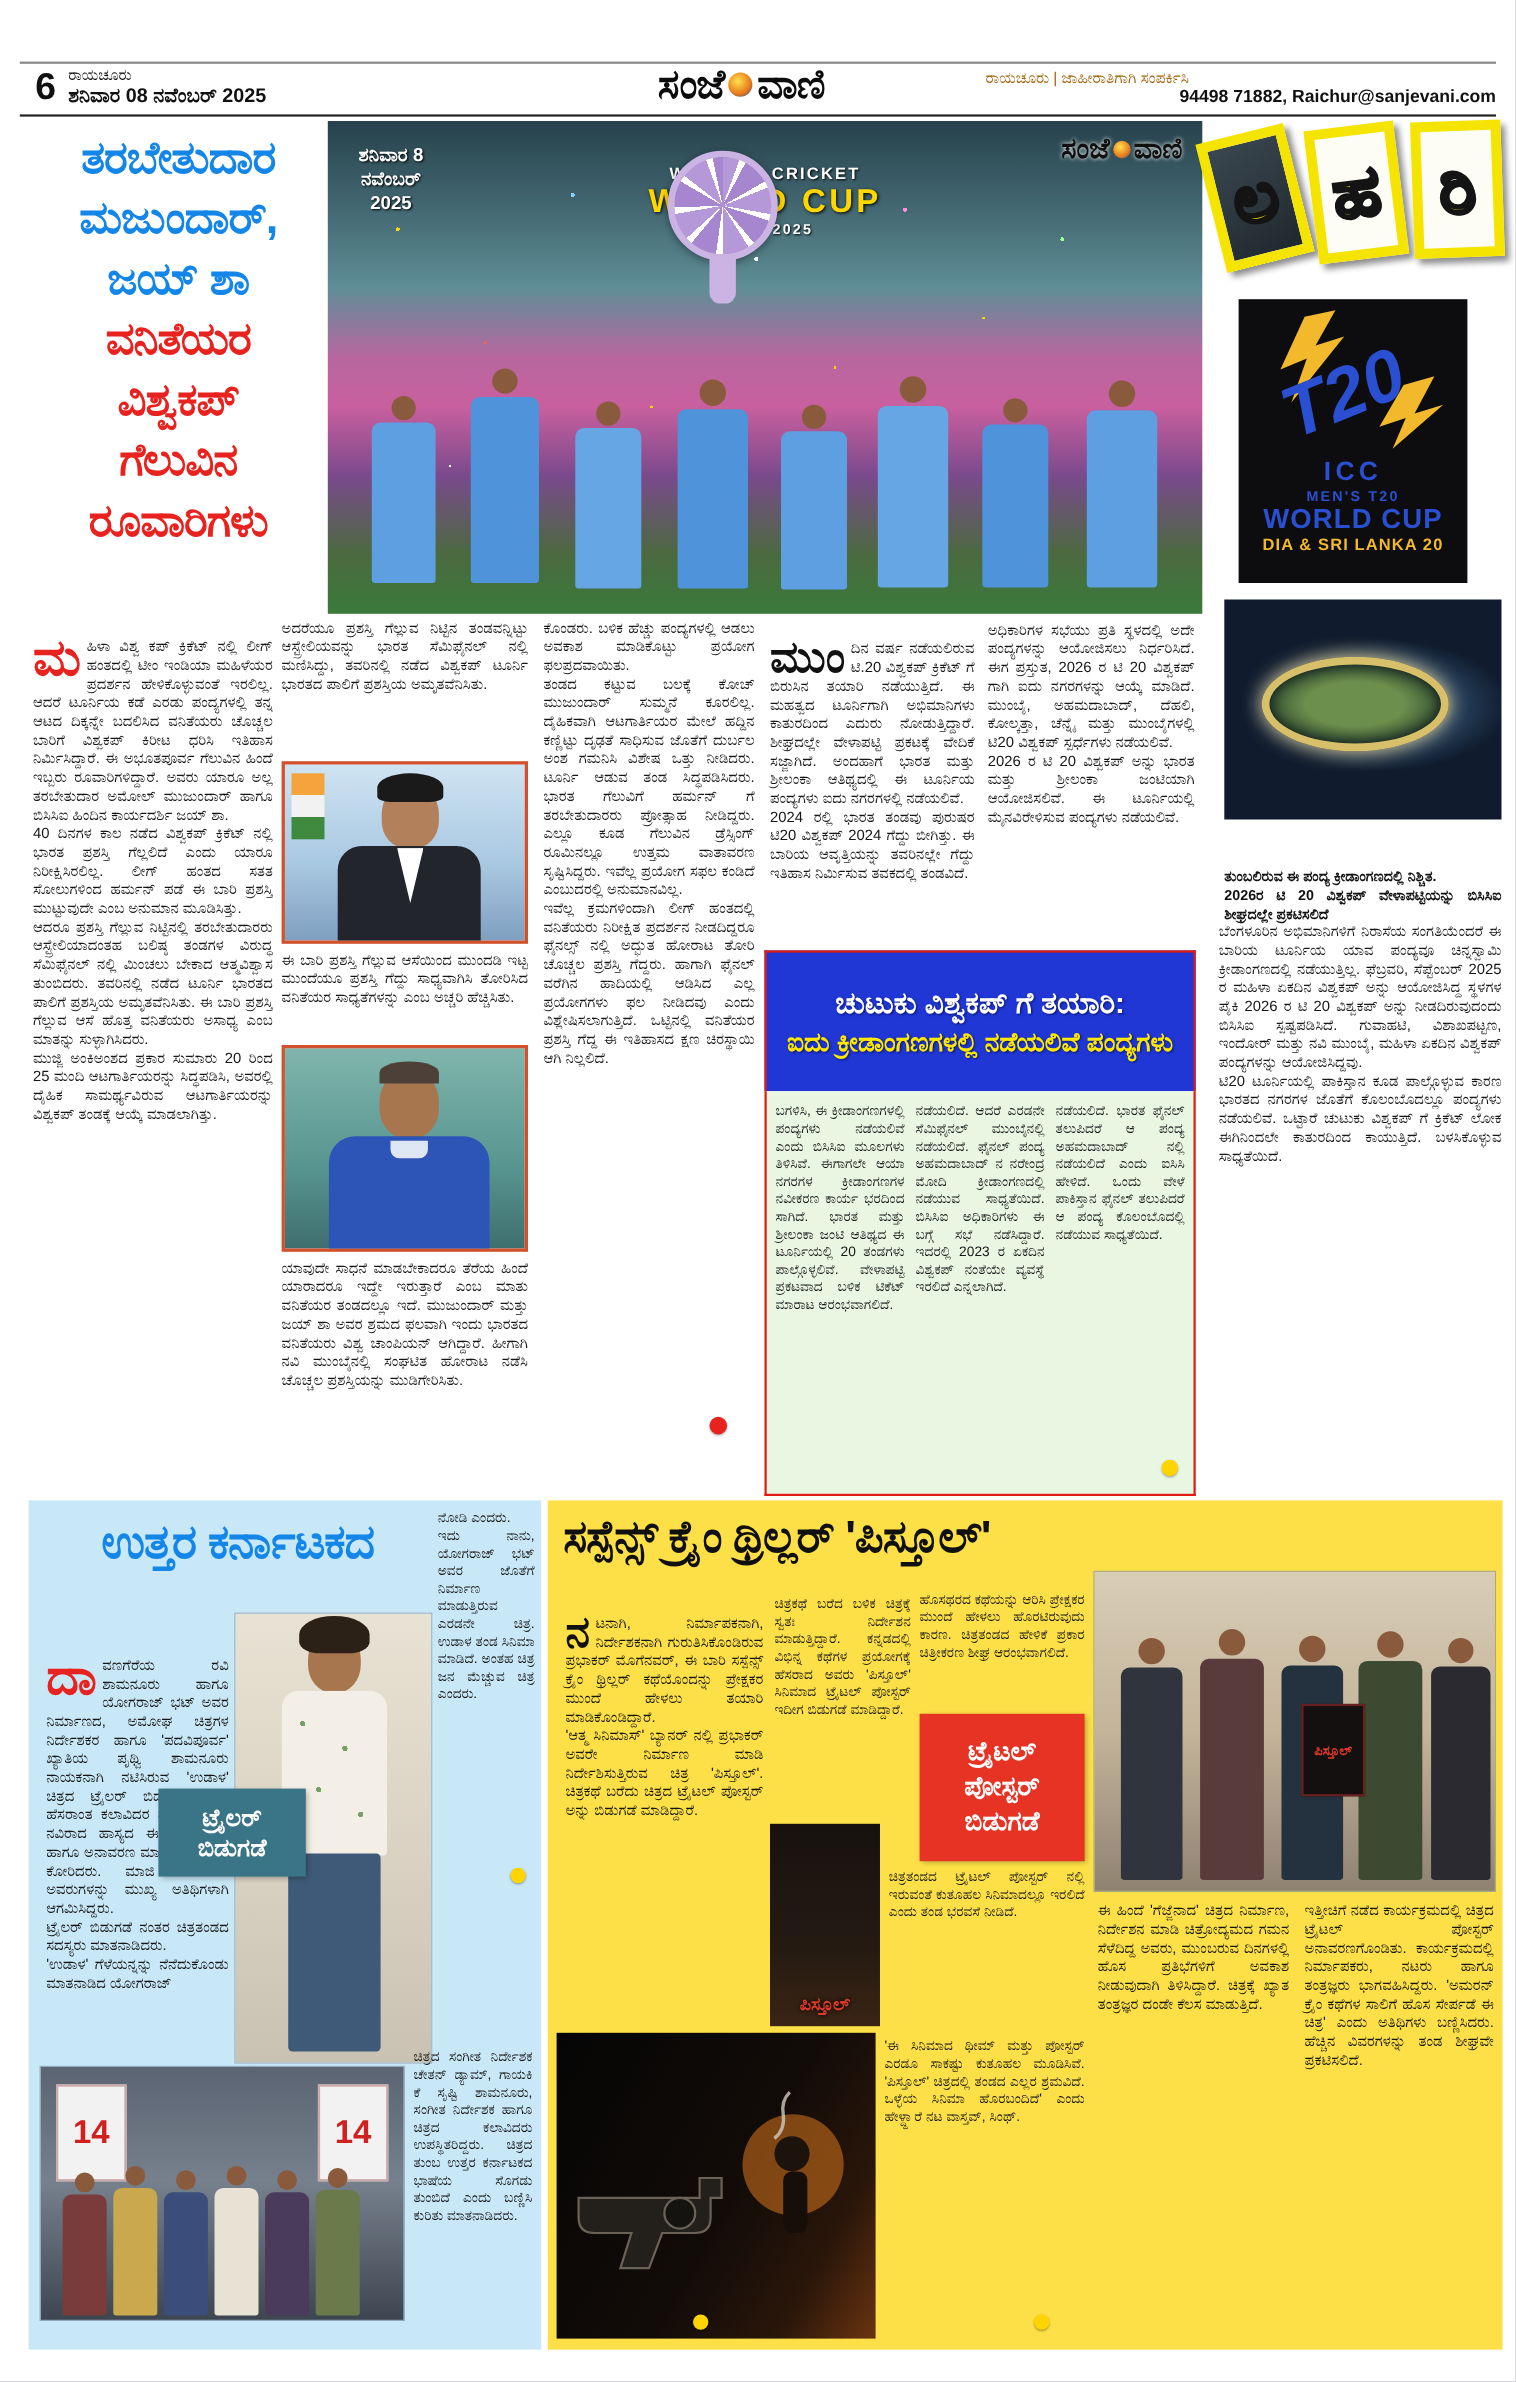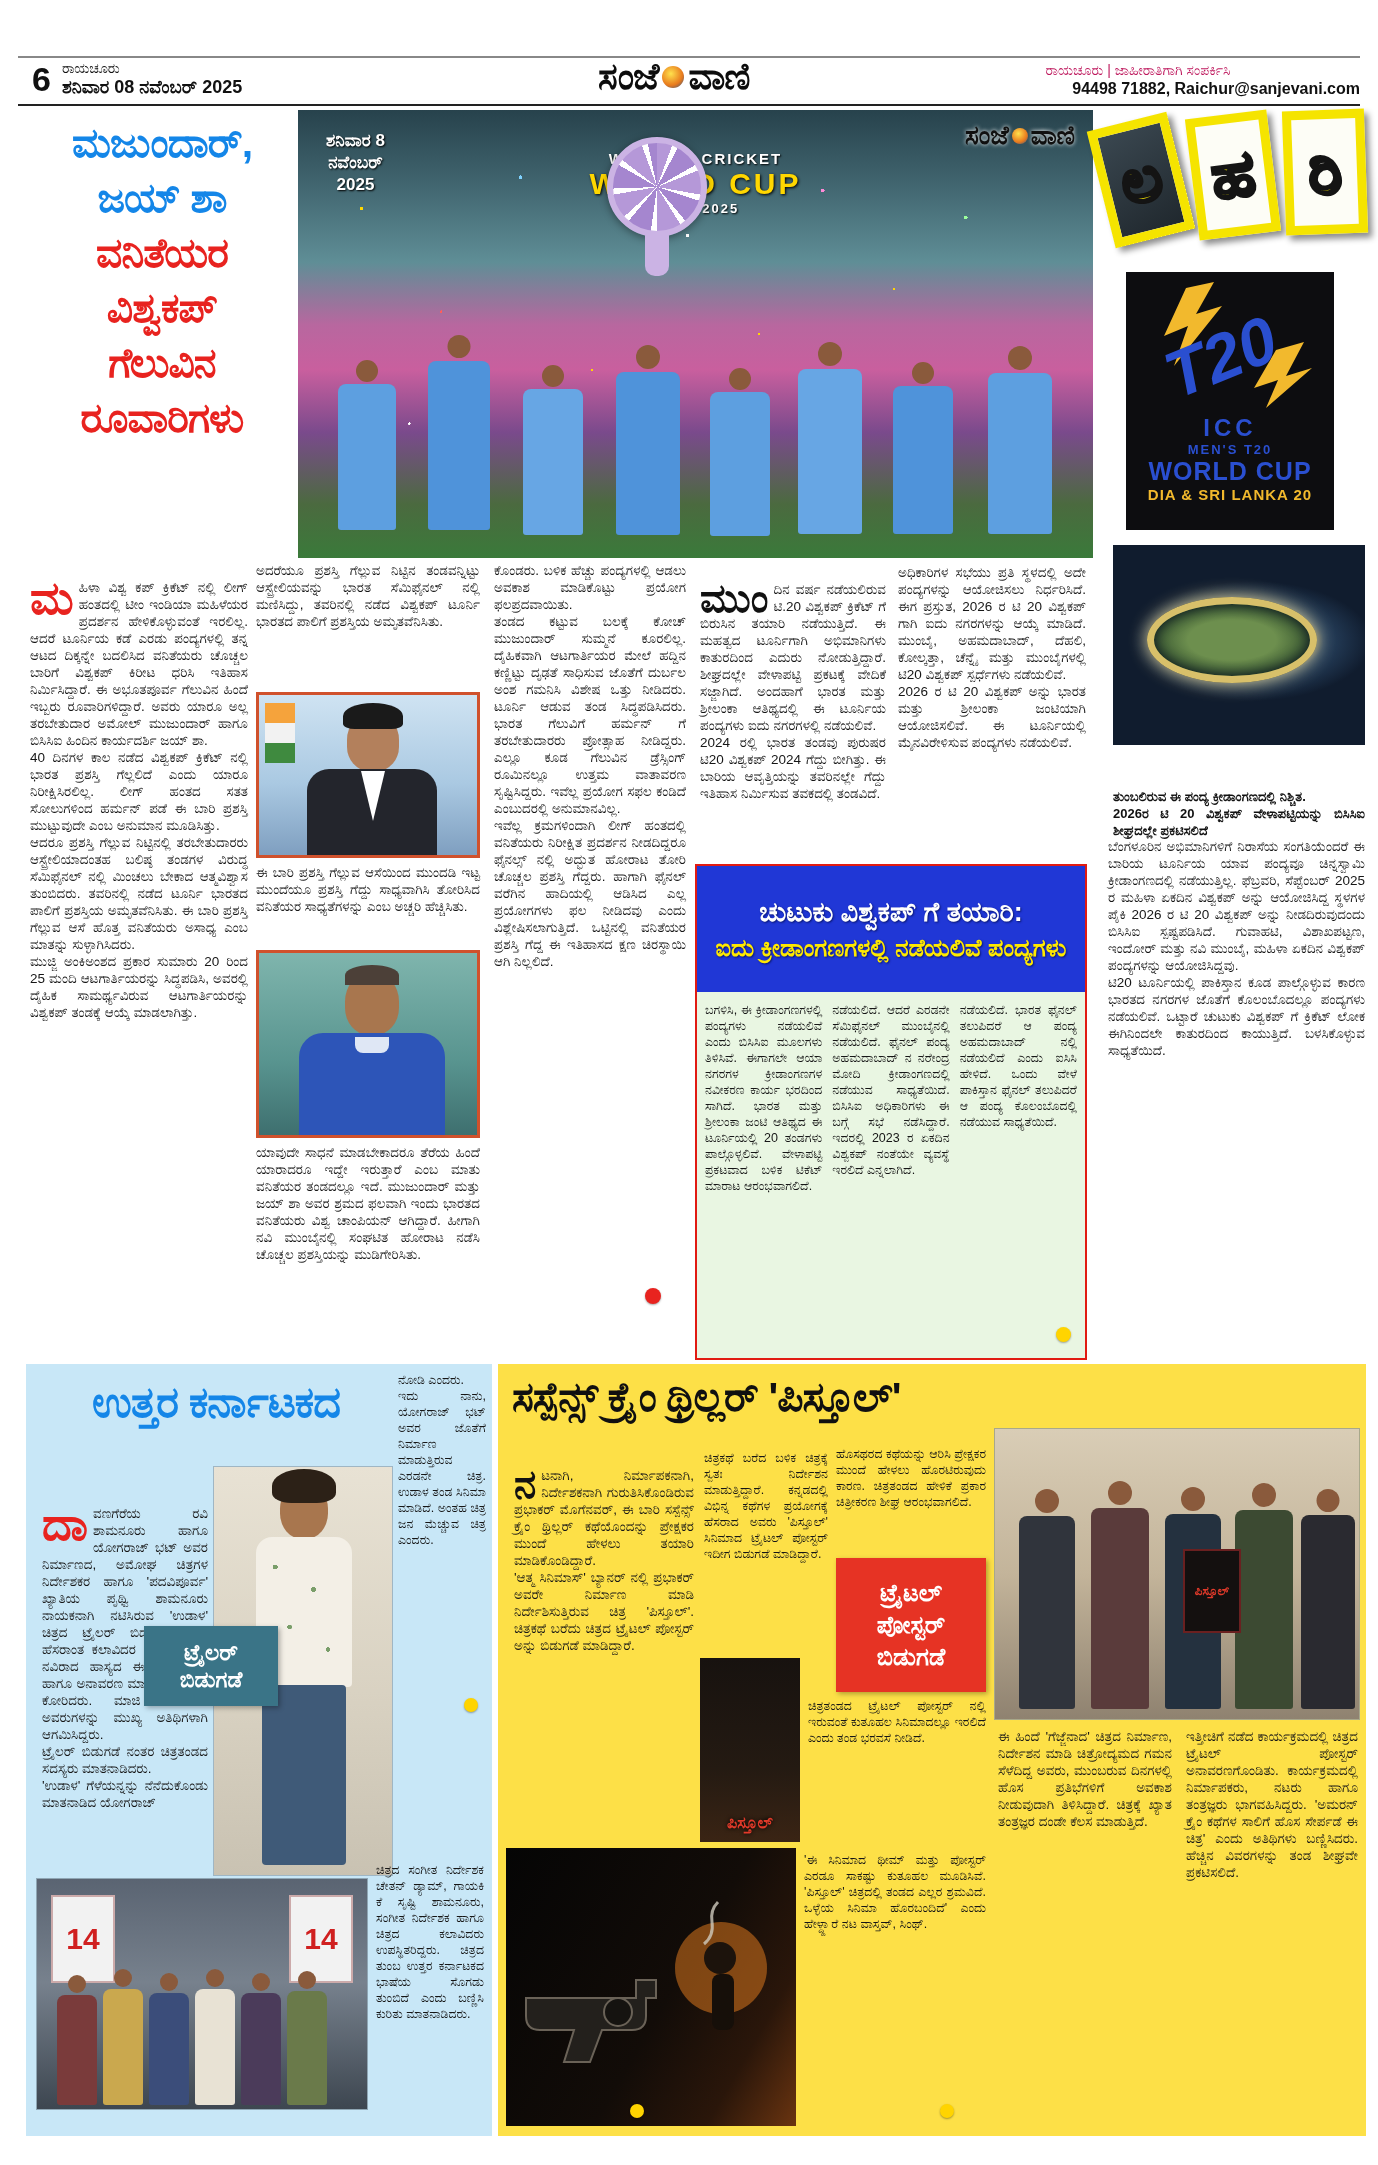--- a/index.html
+++ b/index.html
@@ -34,25 +34,26 @@
   <div class="abs" style="left:32px;top:60px;font-size:34px;font-weight:700;color:#111">6</div>
   <div class="abs" style="left:62px;top:60px;font-size:14px;color:#111">ರಾಯಚೂರು</div>
   <div class="abs" style="left:62px;top:77px;font-size:18px;font-weight:700;color:#111">ಶನಿವಾರ 08 ನವೆಂಬರ್ 2025</div>
 
   <div class="abs" style="left:598px;top:56px;display:flex;align-items:center;gap:4px">
     <span style="font-size:37px;font-weight:700;color:#0c0c0c;letter-spacing:-1px">ಸಂಜೆ</span>
     <span style="display:inline-block;width:22px;height:22px;border-radius:50%;background:radial-gradient(circle at 40% 35%,#ffe14d,#e87a1d 60%,#1d4f8f)"></span>
     <span style="font-size:37px;font-weight:700;color:#0c0c0c;letter-spacing:-1px">ವಾಣಿ</span>
   </div>
 
-  <div class="abs" style="left:928px;top:62px;width:420px;text-align:center;font-size:14px;color:#be185d">ರಾಯಚೂರು |  ಜಾಹೀರಾತಿಗಾಗಿ ಸಂಪರ್ಕಿಸಿ</div>
+  <div class="abs" style="left:896px;top:62px;width:420px;text-align:left;font-size:14px;color:#a16207">ರಾಯಚೂರು |  ಜಾಹೀರಾತಿಗಾಗಿ ಸಂಪರ್ಕಿಸಿ</div>
   <div class="abs" style="left:940px;top:80px;width:420px;text-align:right;font-size:16px;font-weight:700;color:#111">94498 71882, Raichur@sanjevani.com</div>
   <div class="abs rule" style="left:18px;top:104px;width:1342px;height:2px"></div>
 
   <div class="abs" style="left:26px;top:116px;width:272px">
+    <div class="hl-lead hl-blue">ತರಬೇತುದಾರ</div>
     <div class="hl-lead hl-blue">ಮಜುಂದಾರ್,</div>
     <div class="hl-lead hl-blue">ಜಯ್ ಶಾ</div>
     <div class="hl-lead hl-red">ವನಿತೆಯರ</div>
     <div class="hl-lead hl-red">ವಿಶ್ವಕಪ್</div>
     <div class="hl-lead hl-red">ಗೆಲುವಿನ</div>
     <div class="hl-lead hl-red">ರೂವಾರಿಗಳು</div>
   </div>
 
   <div class="abs photo" style="left:298px;top:110px;width:795px;height:448px;background:
       linear-gradient(180deg,#27424c 0%,#40646e 16%,#5f8e96 34%,#b8679f 48%,#c95f9e 58%,#7a4a8c 72%,#4b6a3f 88%,#3a7a3a 100%)">

